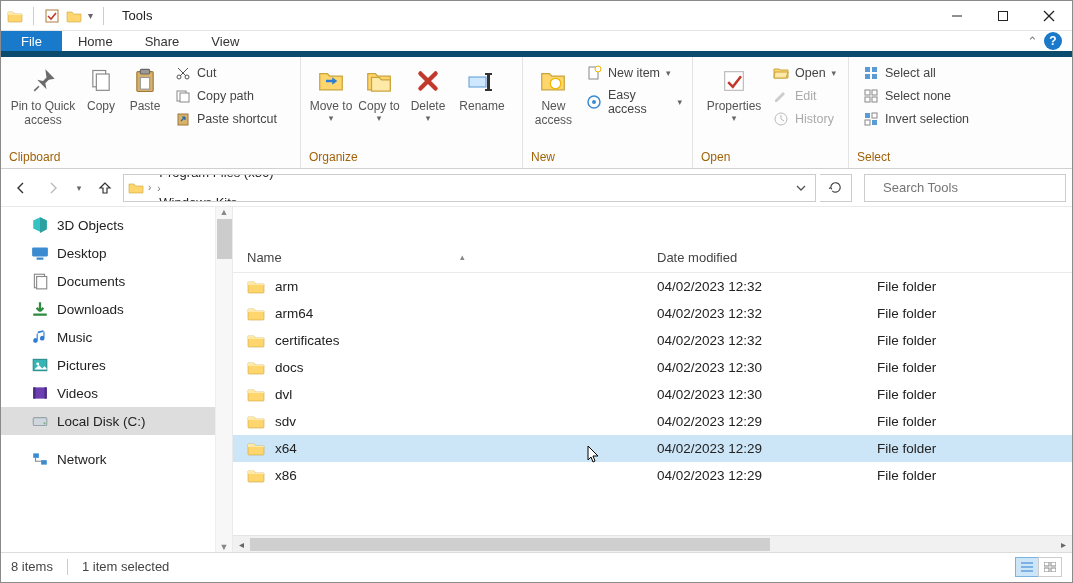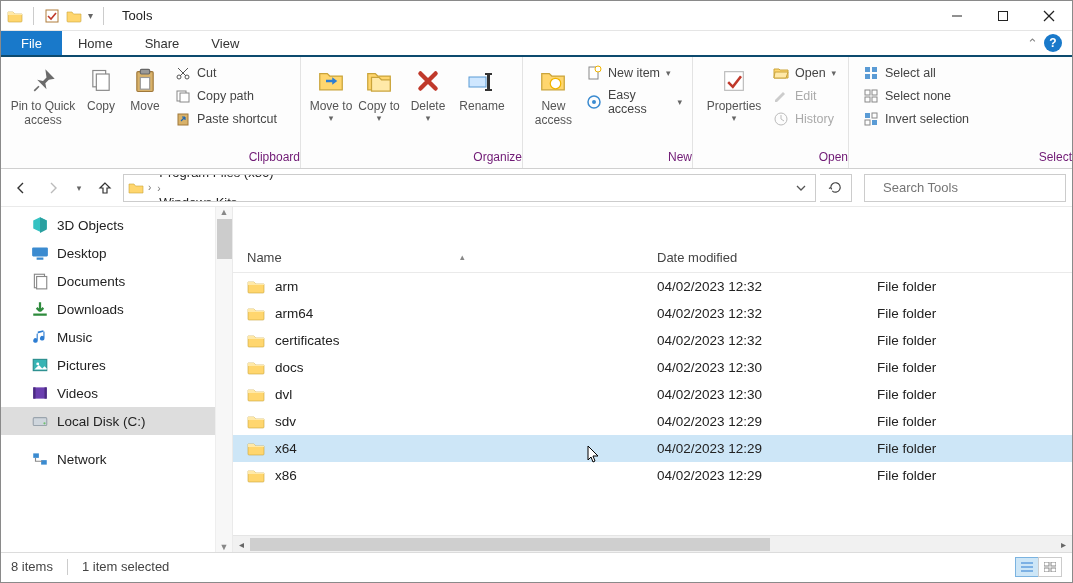--- a/index.html
+++ b/index.html
@@ -5,31 +5,31 @@
   * { box-sizing: border-box; font-family: "Segoe UI", Arial, sans-serif; }
   body { margin:0; padding:0; width:1073px; height:583px; background:#fff; overflow:hidden; font-size:13px; color:#222; border:1px solid #8a8a8a; }
   .titlebar { height:30px; display:flex; align-items:center; border-bottom:1px solid #e5e5e5; }
   .tb-left { display:flex; align-items:center; gap:6px; padding-left:6px; }
   .tb-icon { width:16px; height:16px; }
   .sep { width:1px; height:18px; background:#ccc; margin:0 4px; }
   .tb-title { margin-left:8px;}
   .win-controls { margin-left:auto; display:flex; }
   .win-btn { width:46px; height:30px; display:flex; align-items:center; justify-content:center; }
 
-  .tabstrip { height:26px; display:flex; align-items:stretch; border-bottom:2px solid #0c4a6e; background:#fff; }
+  .tabstrip { height:26px; display:flex; align-items:stretch; border-bottom:6px solid #0c4a6e; background:#fff; }
   .tab { padding:0 16px; display:flex; align-items:center; color:#333; }
   .tab.file { background:#1979ca; color:#fff; padding:0 20px; }
   .tab.active { }
   .tabstrip-right { margin-left:auto; display:flex; align-items:center; padding-right:10px; gap:6px;}
   .help-circle { width:18px; height:18px; border-radius:50%; background:#1979ca; color:#fff; display:flex; align-items:center; justify-content:center; font-size:12px; font-weight:bold;}
 
   .ribbon { height:112px; border-bottom:1px solid #d0d0d0; background:#fdfdfd; display:flex; }
   .group { border-right:1px solid #e3e3e3; display:flex; flex-direction:column; }
   .group-body { flex:1; display:flex; align-items:flex-start; padding:4px 6px 0 6px; }
-  .group-label { text-align:right; font-size:12px; color:#701a75; padding:2px 0 4px 8px;}
+  .group-label { text-align:left; font-size:12px; color:#a16207; padding:2px 0 4px 8px;}
   .big-btn { width:56px; display:flex; flex-direction:column; align-items:center; text-align:center; font-size:12px; padding-top:4px; color:#555;}
   .big-btn .ico { width:32px; height:32px; margin-bottom:2px; display:flex; align-items:center; justify-content:center;}
   .stack { display:flex; flex-direction:column; gap:3px; padding-top:2px;}
   .small-btn { display:flex; align-items:center; gap:6px; font-size:12.5px; color:#444; padding:2px 4px;}
   .small-btn .ico { width:16px; height:16px; display:flex; align-items:center; justify-content:center;}
   .arrow-down { font-size:9px; color:#666; }
 
   .navbar { height:38px; display:flex; align-items:center; border-bottom:1px solid #eaeaea; padding:0 6px; gap:4px;}
   .nav-arrow { width:28px; height:28px; display:flex; align-items:center; justify-content:center; color:#777; border-radius:3px;}
   .nav-arrow.enabled { color:#333; }
@@ -159,21 +159,21 @@
         <span>Copy</span>
       </div>
       <div class="big-btn" style="width:44px;">
         <span class="ico">
             <svg width="28" height="28" viewBox="0 0 24 24">
               <rect x="5" y="4" width="14" height="17" rx="1" fill="#d9b26a" stroke="#a0783a"></rect>
               <rect x="8" y="2" width="8" height="4" rx="1" fill="#999" stroke="#666"></rect>
               <rect x="8" y="9" width="8" height="10" fill="#fff" stroke="#999"></rect>
             </svg>
           </span>
-        <span>Move</span>
+        <span>Paste</span>
       </div>
       <div class="stack" style="margin-left:4px;">
         <div class="small-btn">
             <span class="ico">
               <svg width="16" height="16" viewBox="0 0 16 16">
                 <circle cx="4" cy="12" r="2" fill="none" stroke="#555"></circle>
                 <circle cx="12" cy="12" r="2" fill="none" stroke="#555"></circle>
                 <path d="M5 11L13 3M11 11L3 3" stroke="#555" stroke-width="1"></path>
               </svg>
             </span>

